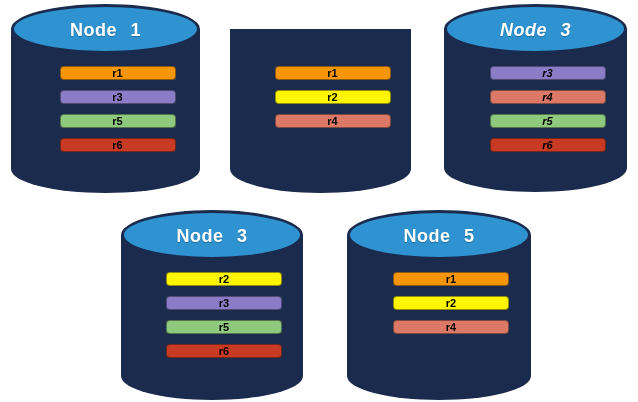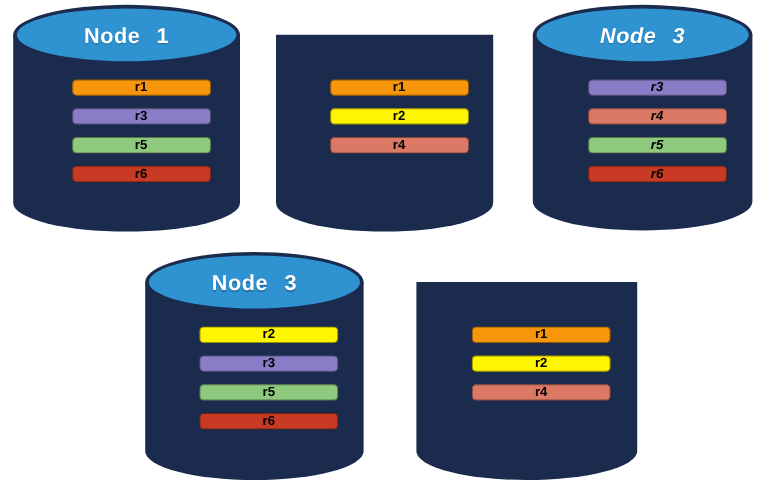--- a/index.html
+++ b/index.html
@@ -121,19 +121,22 @@
       </div>
       <div class="bars">
         <div class="bar" style="background: rgb(253, 245, 1);">r2</div>
         <div class="bar" style="background: rgb(139, 124, 199);">r3</div>
         <div class="bar" style="background: rgb(143, 201, 125);">r5</div>
         <div class="bar" style="background: rgb(201, 58, 36);">r6</div>
       </div>
     </div>
     <div class="node n4">
       <div class="cyl-body"></div>
+      <div class="cyl-top">
+        <span class="node-title">Node 5</span>
+      </div>
       <div class="bars">
         <div class="bar" style="background: rgb(248, 150, 11);">r1</div>
         <div class="bar" style="background: rgb(253, 245, 1);">r2</div>
         <div class="bar" style="background: rgb(219, 120, 102);">r4</div>
       </div>
     </div>
   </div>
 
 </body></html>

